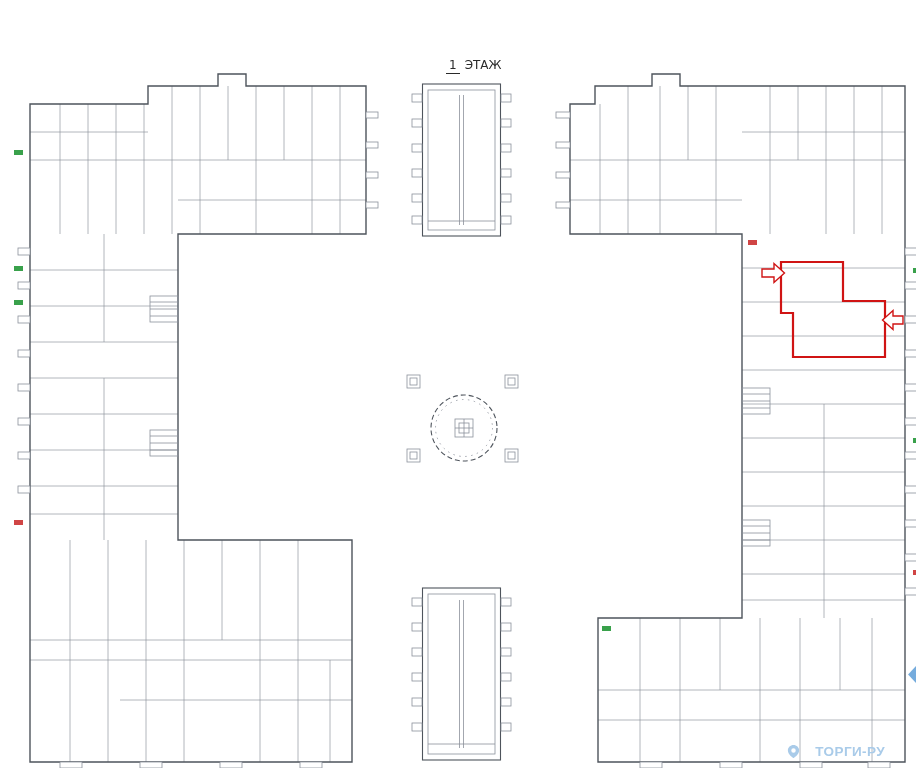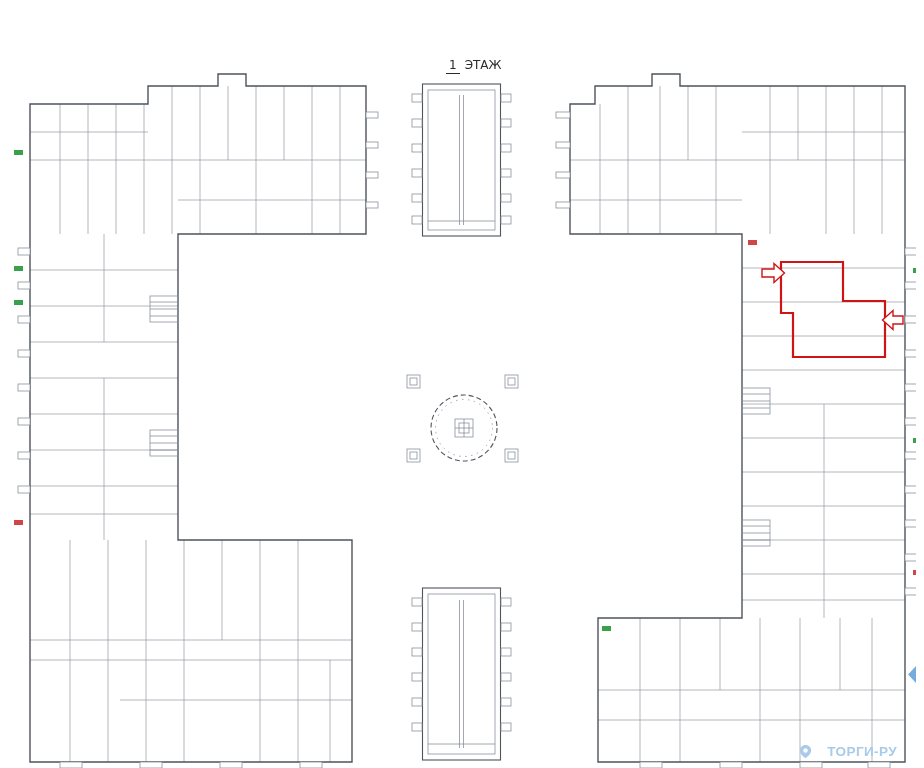--- a/index.html
+++ b/index.html
@@ -23,21 +23,21 @@
   svg .detail   { stroke: var(--detail, #8b919b); stroke-width: .7; fill: none; opacity:.95; }
   svg .outline  { stroke: var(--outline, #4e545c); stroke-width: 1.4; fill: none; }
   svg .mid      { stroke: var(--outline, #4e545c); stroke-width: 1.1; fill: none; }
   svg .fine     { stroke: var(--detail, #8b919b); stroke-width: .8; fill: none; }
   svg .tickrect { stroke: var(--detail, #8b919b); stroke-width: .8; fill: #ffffff; }
   svg .red-outline { stroke: var(--highlight, #d01414); stroke-width: 2.2; fill: none; }
   svg .red-arrow   { stroke: var(--highlight, #d01414); stroke-width: 1.4; fill: #ffffff; }
   svg .tag-g { fill: var(--tag-green, #39a14b); }
   svg .tag-r { fill: var(--tag-red, #d04545); }
   .watermark {
-    position: absolute; right: 19px; bottom: 9px;
+    position: absolute; right: 31px; bottom: 9px;
     display: flex; align-items: center; gap: 14px;
     color: var(--watermark, #a9cbe9);
     font-family: "Liberation Sans", sans-serif;
     font-weight: 700; font-size: 13.5px; letter-spacing: .4px;
     user-select: none;
   }
   .edge-flag {
     position: absolute; right: 0; top: 666px;
     width: 9px; height: 17px;
     background: var(--edge-blue, #66a3d9);

